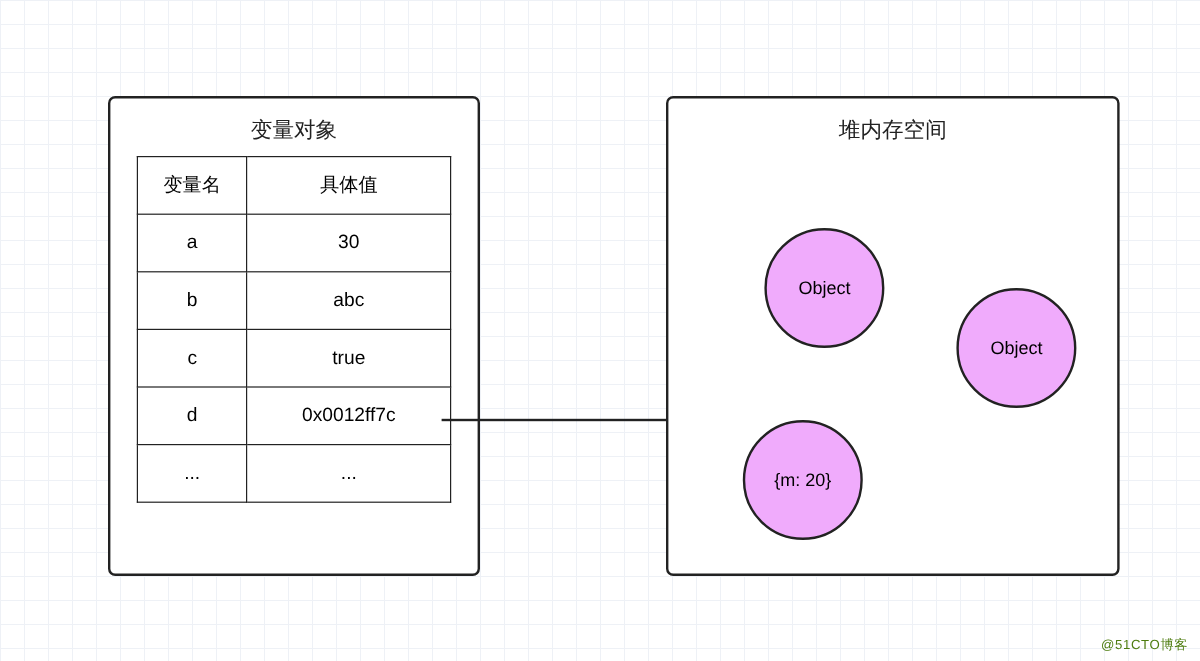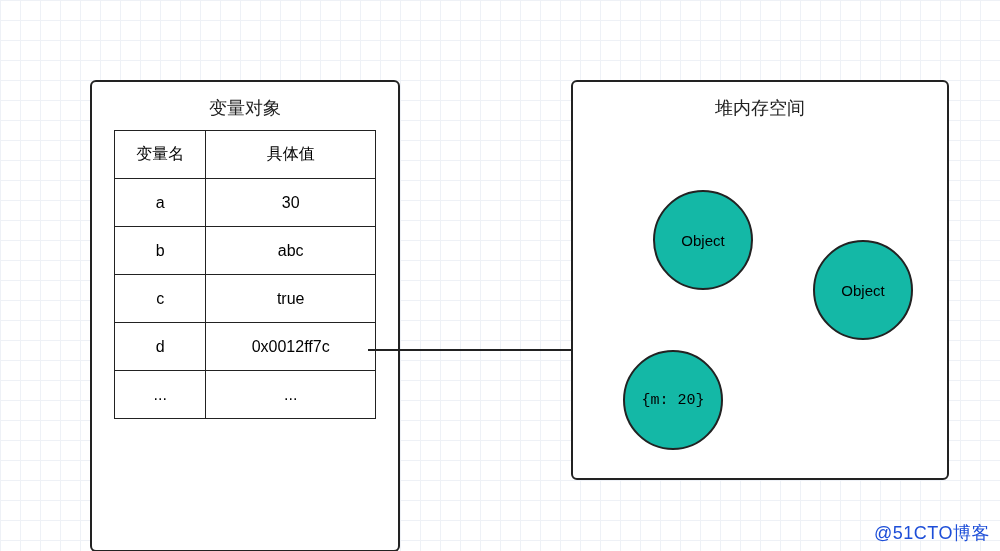--- a/index.html
+++ b/index.html
@@ -22,49 +22,49 @@
     border-radius: 6px;
   }
   .panel-title {
     text-align: center;
     font-size: 18px;
     padding: 14px 0 10px;
     color: #222;
   }
 
   
-  .left { left: 90px; top: 80px; width: 310px; height: 472px; }
+  .left { left: 90px; top: 80px; width: 310px; height: 400px; }
   .table-wrap { padding: 0 22px 20px; }
   table { border-collapse: collapse; width: 100%; }
   th, td {
     border: 1px solid #222;
     text-align: center;
     font-size: 16px;
     height: 48px;
     font-weight: normal;
     background: #fff;
   }
   th { font-size: 16px; padding: 10px 4px; }
   .col-name { width: 35%; }
   .col-val { width: 65%; text-align: center; }
 
   
-  .right { left: 555px; top: 80px; width: 378px; height: 400px; margin-left: 16px; }
+  .right { left: 555px; top: 80px; width: 378px; height: 400px; }
   .heap-area { position: relative; width: 100%; height: calc(100% - 50px); }
   .circle {
     position: absolute;
     border: 2px solid #222;
     border-radius: 50%;
     display: flex; align-items: center; justify-content: center;
     font-size: 15px;
-    background: #14b8a6;
+    background: #f0abfc;
   }
   .c1 { left: 80px;  top: 60px;  width: 100px; height: 100px; }
   .c2 { left: 240px; top: 110px; width: 100px; height: 100px; }
-  .c3 { left: 50px;  top: 220px; width: 100px; height: 100px; font-family: Liberation Mono, monospace; }
+  .c3 { left: 62px;  top: 220px; width: 100px; height: 100px; }
 
   
   .arrow {
     position: absolute;
     top: 349px;
     left: 368px;
     width: 237px;
     height: 2px;
     background: #222;
   }
@@ -73,22 +73,22 @@
     position: absolute;
     right: -1px; top: -5px;
     border-left: 12px solid #222;
     border-top: 6px solid transparent;
     border-bottom: 6px solid transparent;
   }
 
   .watermark {
     position: absolute;
     right: 10px; bottom: 6px;
-    font-size: 18px;
-    color: #1d4ed8;
+    font-size: 11px;
+    color: #4d7c0f;
     letter-spacing: 0.5px;
   }
 </style>
 </head>
 <body>
 
 <div class="grid-bg"></div>
 
 <div class="panel left">
   <div class="panel-title">变量对象</div>

